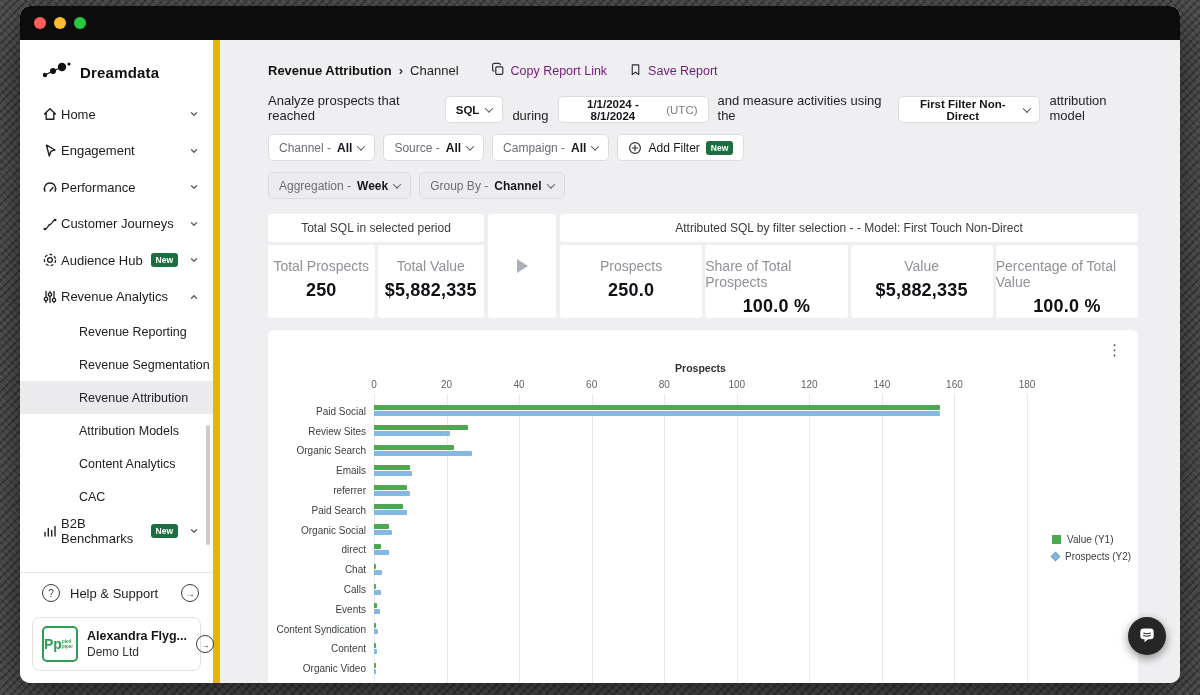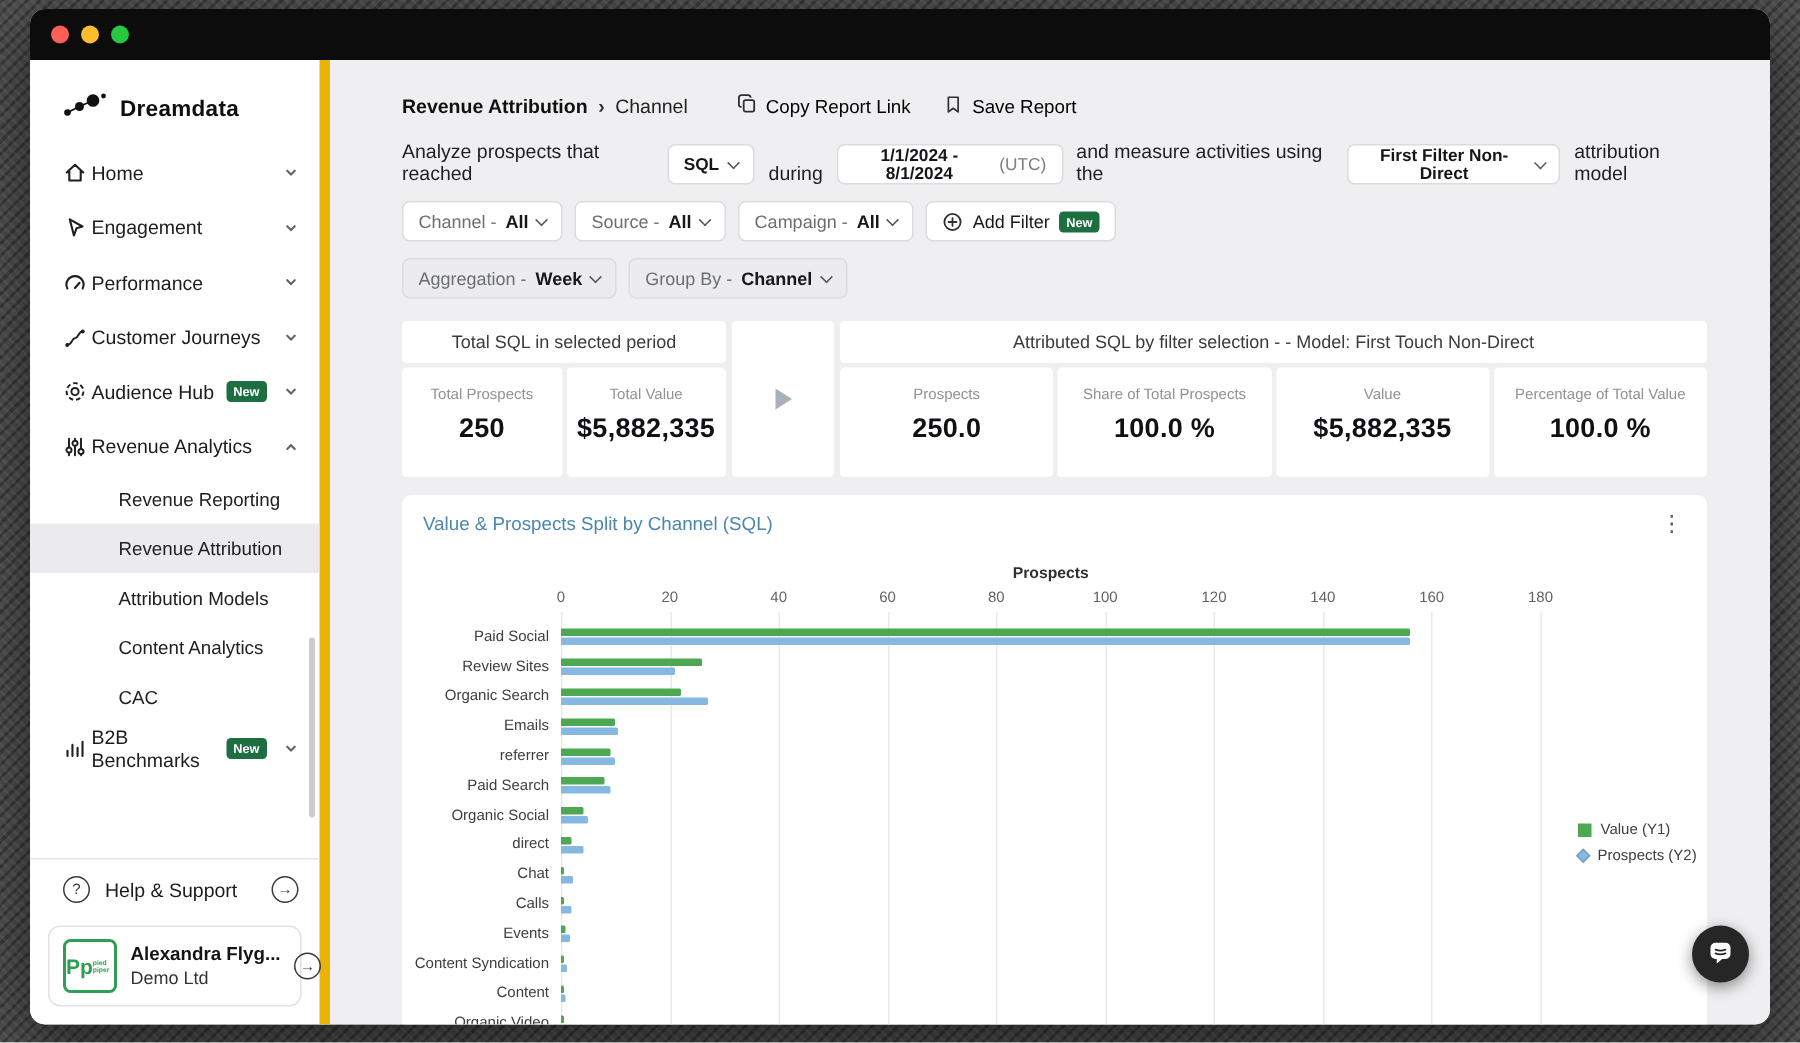--- a/index.html
+++ b/index.html
@@ -47,21 +47,21 @@
   .user-name{ font-size:12.5px; font-weight:700; color:#141414; white-space:nowrap; }
   .user-org{ font-size:12px; color:#333; margin-top:2px; }
   .sb-scroll{ position:absolute; right:3px; top:385px; width:4px; height:120px; border-radius:2px; background:#cccccf; }
 
   
   .main{ flex:1; min-width:0; background:#efeff1; padding:0 42px 0 48px; overflow:hidden; display:flex; flex-direction:column; }
   .toolbar{ margin-top:22px; display:flex; align-items:center; font-size:13px; color:#222; flex:none; }
   .crumb-main{ font-weight:700; color:#111; cursor:pointer; }
   .crumb-sep{ margin:0 7px; color:#333; font-weight:700; }
   .crumb-sub{ color:#222; cursor:pointer; }
-  .toolbtn{ display:flex; align-items:center; gap:6px; font-size:12.5px; color:#000000; background:none; border:none; cursor:pointer; font-family:inherit; }
+  .toolbtn{ display:flex; align-items:center; gap:6px; font-size:12.5px; color:#701a75; background:none; border:none; cursor:pointer; font-family:inherit; }
   .toolbtn.first{ margin-left:32px; }
   .toolbtn + .toolbtn{ margin-left:22px; }
 
   .sentence{ margin-top:14px; display:flex; align-items:flex-end; gap:9px; font-size:13px; color:#1f1f21; flex:none; }
   .dd{ display:inline-flex; align-items:center; gap:7px; background:#fff; border:1px solid #dcdcde; border-radius:5px; height:27px; padding:0 10px; font-size:11.5px; font-weight:700; color:#15161a; cursor:pointer; font-family:Liberation Sans, sans-serif; }
   .chev{ width:6px; height:6px; border-right:1.5px solid #555; border-bottom:1.5px solid #555; transform:rotate(45deg) translate(-1px,-1px); }
   .dd .utc{ font-weight:400; color:#7a7d82; margin-left:2px; }
 
   .chips{ margin-top:11px; display:flex; align-items:center; gap:8px; flex:none; }
   .chip{ display:inline-flex; align-items:center; gap:6px; background:#fff; border:1px solid #dcdcde; border-radius:5px; height:27px; padding:0 10px; font-size:12px; color:#6b6e73; cursor:pointer; }
@@ -69,21 +69,21 @@
   .chip.gray{ background:#ececee; }
   .chip .plus{ display:flex; }
 
   .stats{ display:flex; gap:4px; margin-top:15px; height:104px; flex:none; }
   .stats-col{ display:flex; flex-direction:column; gap:3px; }
   .stats-col.left{ width:216px; }
   .stats-col.right{ flex:1; }
   .stats-head{ background:#fff; border-radius:3px; height:28px; display:flex; align-items:center; justify-content:center; font-size:12px; color:#3a3b3e; flex:none; }
   .stats-blocks{ flex:1; display:flex; gap:3px; }
   .block{ background:#fff; flex:1; border-radius:3px; display:flex; flex-direction:column; align-items:center; padding-top:13px; }
-  .block .lbl{ font-size:10px; color:#8f9296; }
+  .block .lbl{ font-size:14px; color:#8f9296; }
   .block .val{ font-size:18px; font-weight:700; color:#101114; margin-top:6px; letter-spacing:.2px; }
   .stats-mid{ width:68px; flex:none; background:#fff; border-radius:3px; display:flex; align-items:center; justify-content:center; cursor:pointer; border:none; }
   .play-tri{ width:0; height:0; border-left:11px solid #a9b0b7; border-top:7px solid transparent; border-bottom:7px solid transparent; }
 
   .chart-card{ background:#fff; border-radius:6px; margin-top:12px; height:420px; position:relative; padding-top:12px; flex:none; }
   .chart-title{ margin-left:14px; font-size:12.5px; color:var(--title-blue,#4a87ad); cursor:default; }
   .kebab{ position:absolute; right:12px; top:8px; font-size:15px; color:#55575b; cursor:pointer; line-height:1; padding:4px; }
   .axis-title{ width:653px; margin-left:106px; text-align:center; font-size:10.5px; font-weight:700; color:#2f3033; margin-top:20px; }
   .axis-ticks{ position:relative; margin-left:106px; width:653px; height:15px; margin-top:5px; font-size:10px; color:#5f6368; }
   .axis-ticks span{ position:absolute; width:34px; text-align:center; margin-left:-17px; }
@@ -213,20 +213,21 @@
             <span>Revenue Analytics</span>
             <span class="nav-chev">
                 <svg width="10" height="10" viewBox="0 0 10 10" fill="none" stroke="#5f6368" stroke-width="1.4" stroke-linecap="round">
                   <path d="M2.5 6.3 5 3.8 7.5 6.3"></path>
                 </svg>
               </span>
           </div>
 
           <div id="subnav">
               <div class="sub-item">Revenue Reporting</div>
+              <div class="sub-item">Revenue Segmentation</div>
               <div class="sub-item selected">Revenue Attribution</div>
               <div class="sub-item">Attribution Models</div>
               <div class="sub-item">Content Analytics</div>
               <div class="sub-item">CAC</div>
             </div>
 
           <div class="nav-item">
             <span class="ico">
                 <svg width="16" height="16" viewBox="0 0 16 16" fill="none" stroke="#1f1f1f" stroke-width="1.4" stroke-linecap="round">
                   <path d="M3 13V9.5M6.3 13V5.5M9.7 13V7.5M13 13V3.5"></path>
@@ -386,21 +387,20 @@
                 </div>
                 <div class="block">
                   <div class="lbl">Percentage of Total Value</div>
                   <div class="val">100.0 %</div>
                 </div>
               </div>
           </div>
         </div>
 
         <div class="chart-card">
-          <div class="chart-title">Value &amp; Prospects Split by Channel (SQL)</div>
           <div class="kebab">⋮</div>
           <div class="axis-title">Prospects</div>
           <div class="axis-ticks" id="axis-ticks">
               <span style="left: 0px;">0</span>
               <span style="left: 72.5556px;">20</span>
               <span style="left: 145.111px;">40</span>
               <span style="left: 217.667px;">60</span>
               <span style="left: 290.222px;">80</span>
               <span style="left: 362.778px;">100</span>
               <span style="left: 435.333px;">120</span>

